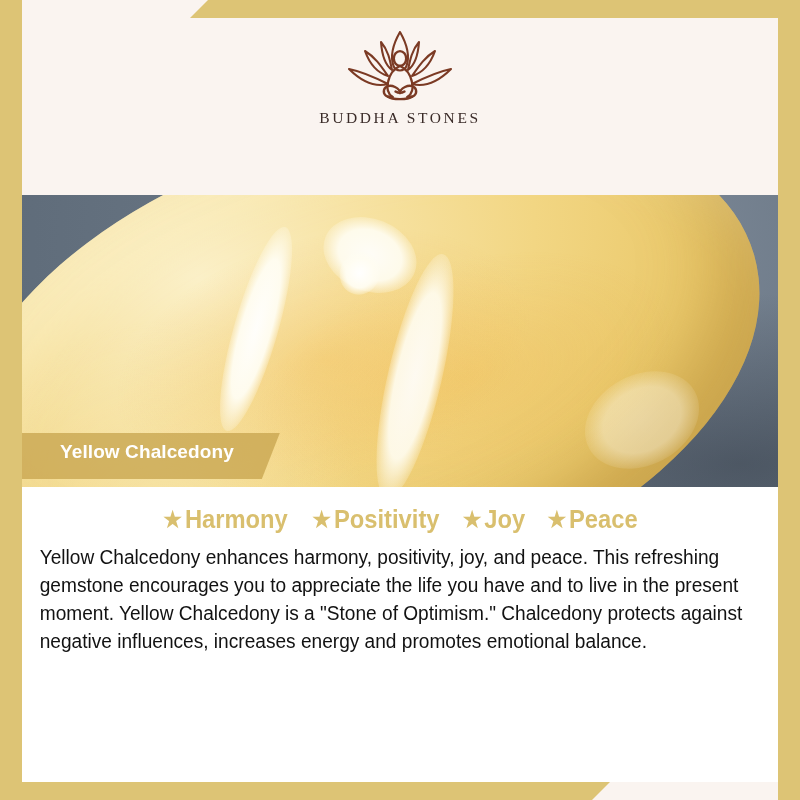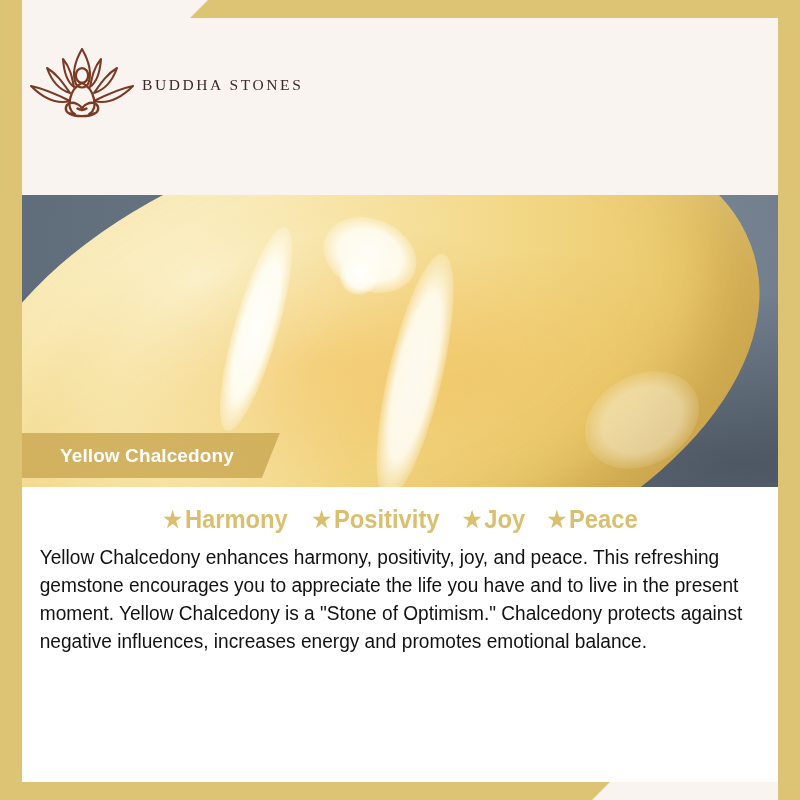--- a/index.html
+++ b/index.html
@@ -66,20 +66,21 @@
   }
 
   
   .header {
     position: absolute;
     left: 0;
     top: 0;
     width: 756px;
     height: 124px;
     display: flex;
+    flex-direction: column;
     align-items: center;
     justify-content: flex-start;
     padding-top: 8px;
     box-sizing: border-box;
   }
   .logo-mark {
     width: 120px;
     height: 82px;
     display: block;
   }
@@ -196,24 +197,24 @@
     width: 120px; height: 90px;
     transform: rotate(-28deg);
     opacity: 0.42;
   }
 
   
   .stone-label {
     position: absolute;
     left: 0;
     top: 238px;
-    height: 45px;
-    padding: 0 46px 0 38px;
+    height: 38px;
+    padding: 8px 46px 0 38px;
     display: flex;
-    align-items: center;
+    align-items: flex-start;
     background: rgba(200,165,80,0.78);
     clip-path: polygon(0 0, 100% 0, calc(100% - 18px) 100%, 0 100%);
   }
   .stone-label-text {
     color: #ffffff;
     font-size: 19px;
     font-weight: bold;
     letter-spacing: 0.1px;
     white-space: nowrap;
   }

